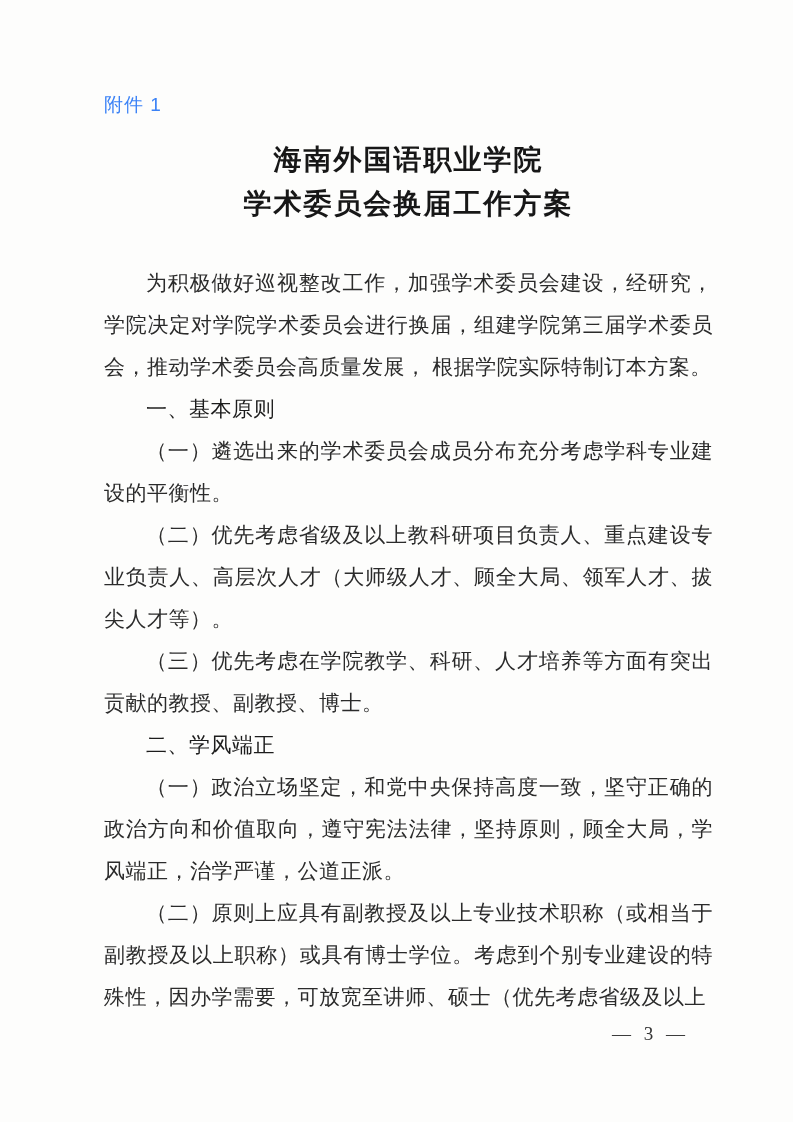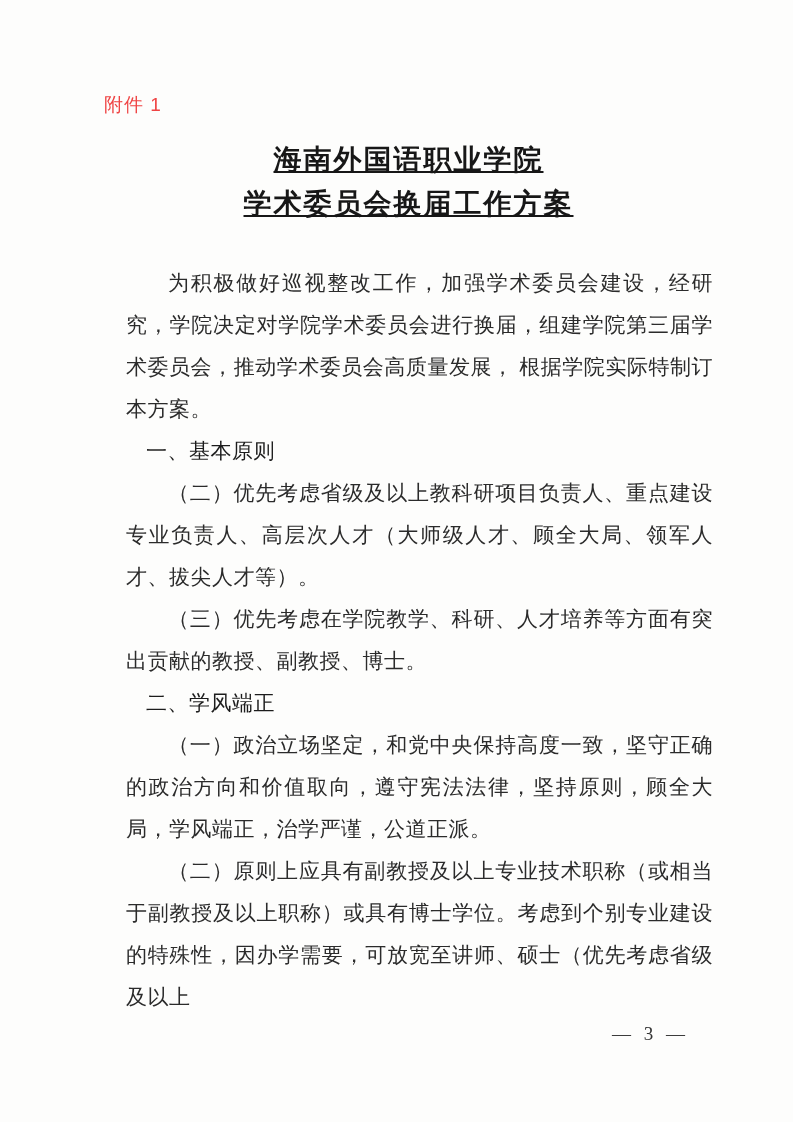--- a/index.html
+++ b/index.html
@@ -24,48 +24,46 @@
     left: 104px;
     top: 0;
     width: 609px;
   }
 
   .attachment-label {
     margin-top: 92px;
     font-family: "Liberation Sans", "DejaVu Sans", sans-serif;
     font-size: 19px;
     line-height: 26px;
-    color: #ef4444;
+    color: #3b82f6;
     letter-spacing: 1px;
   }
 
   .doc-title {
     margin-top: 20px;
     text-align: center;
     font-family: "Liberation Serif", "DejaVu Serif", serif;
     font-weight: bold;
     font-size: 28px;
     line-height: 44px;
     color: #171717;
     letter-spacing: 2px;
-    text-decoration: underline;
   }
 
   .body-text {
     margin-top: 36px;
   }
 
   .para {
     font-size: 21px;
     line-height: 42px;
     text-align: justify;
     text-indent: 2em;
     color: #2b2b2b;
     letter-spacing: 0.5px;
-    margin-left: 22px;
   }
 
   .section-heading {
     font-family: "Liberation Sans", "DejaVu Sans", sans-serif;
     font-weight: normal;
     font-size: 21px;
     line-height: 42px;
     text-indent: 2em;
     color: #1c1c1c;
     letter-spacing: 0.5px;
@@ -90,20 +88,21 @@
     <div class="attachment-label">附件 1</div>
 
     <div class="doc-title">
       <div>海南外国语职业学院</div>
       <div>学术委员会换届工作方案</div>
     </div>
 
     <div class="body-text">
       <div class="para">为积极做好巡视整改工作，加强学术委员会建设，经研究，学院决定对学院学术委员会进行换届，组建学院第三届学术委员会，推动学术委员会高质量发展， 根据学院实际特制订本方案。</div>
       <div class="section-heading">一、基本原则</div>
+      <div class="para">（一）遴选出来的学术委员会成员分布充分考虑学科专业建设的平衡性。</div>
       <div class="para">（二）优先考虑省级及以上教科研项目负责人、重点建设专业负责人、高层次人才（大师级人才、顾全大局、领军人才、拔尖人才等）。</div>
       <div class="para">（三）优先考虑在学院教学、科研、人才培养等方面有突出贡献的教授、副教授、博士。</div>
       <div class="section-heading">二、学风端正</div>
       <div class="para">（一）政治立场坚定，和党中央保持高度一致，坚守正确的政治方向和价值取向，遵守宪法法律，坚持原则，顾全大局，学风端正，治学严谨，公道正派。</div>
       <div class="para">（二）原则上应具有副教授及以上专业技术职称（或相当于副教授及以上职称）或具有博士学位。考虑到个别专业建设的特殊性，因办学需要，可放宽至讲师、硕士（优先考虑省级及以上</div>
     </div>
 
     <div class="page-footer">— 3 —</div>
 
   </div>

